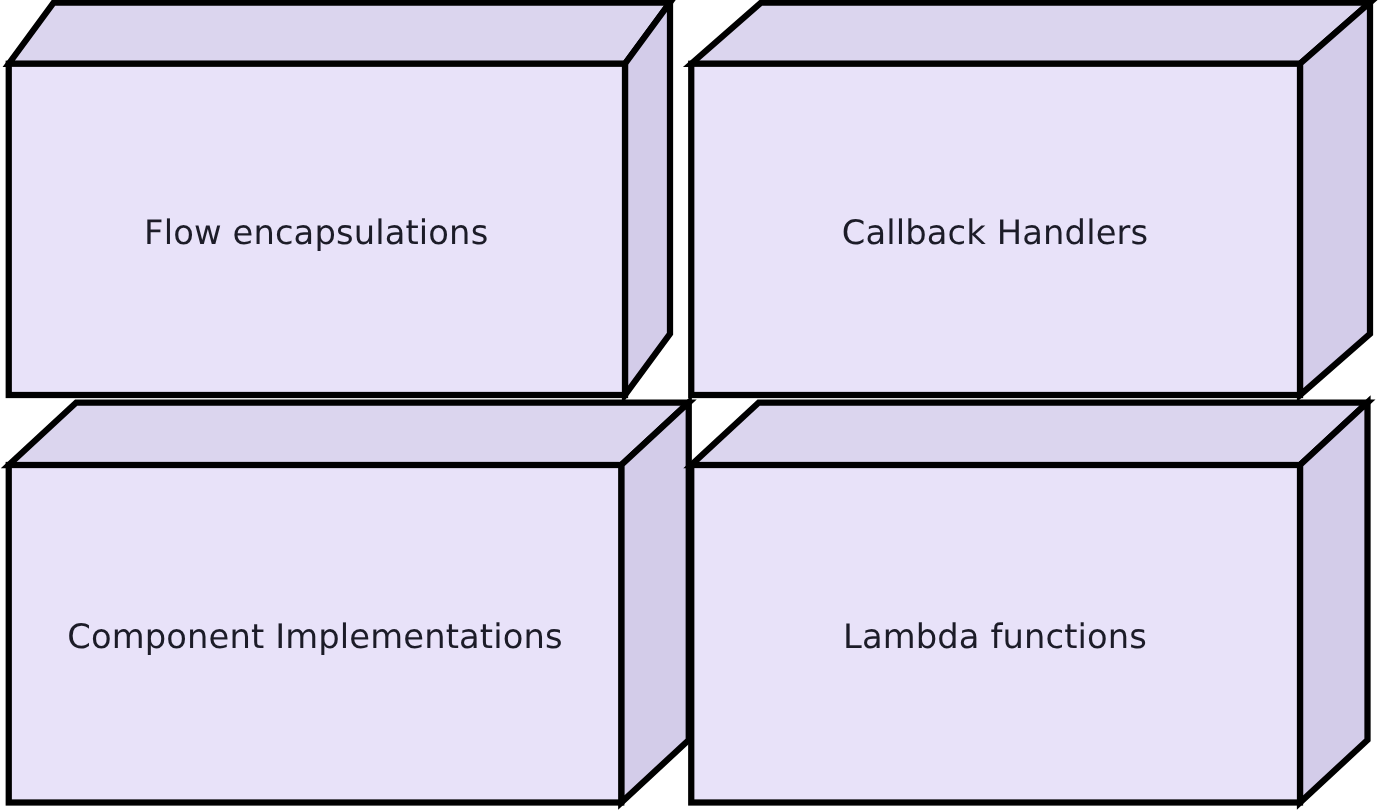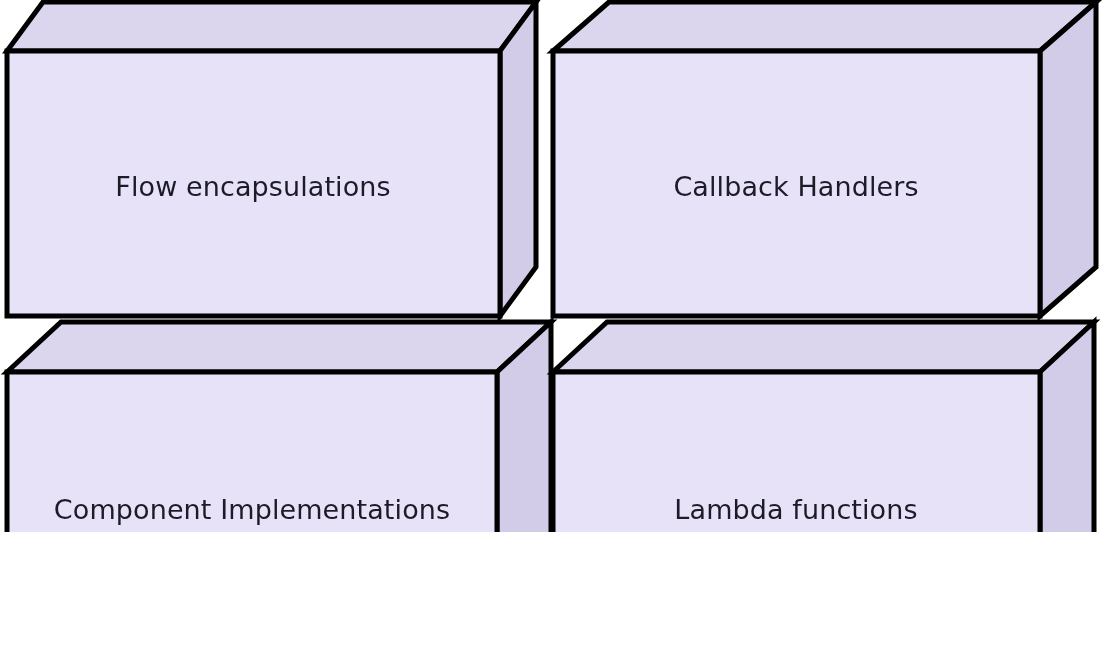--- a/index.html
+++ b/index.html
@@ -7,21 +7,21 @@
     margin: 0;
     padding: 0;
     background: #ffffff;
   }
   body {
     font-family: "DejaVu Sans", sans-serif;
   }
   #canvas {
     position: relative;
     width: 1104px;
-    height: 532px;
+    height: 648px;
     background: #ffffff;
     overflow: hidden;
   }
   #diagram-svg {
     position: absolute;
     left: 0;
     top: 0;
     width: 1104px;
     height: 648px;
     display: block;

